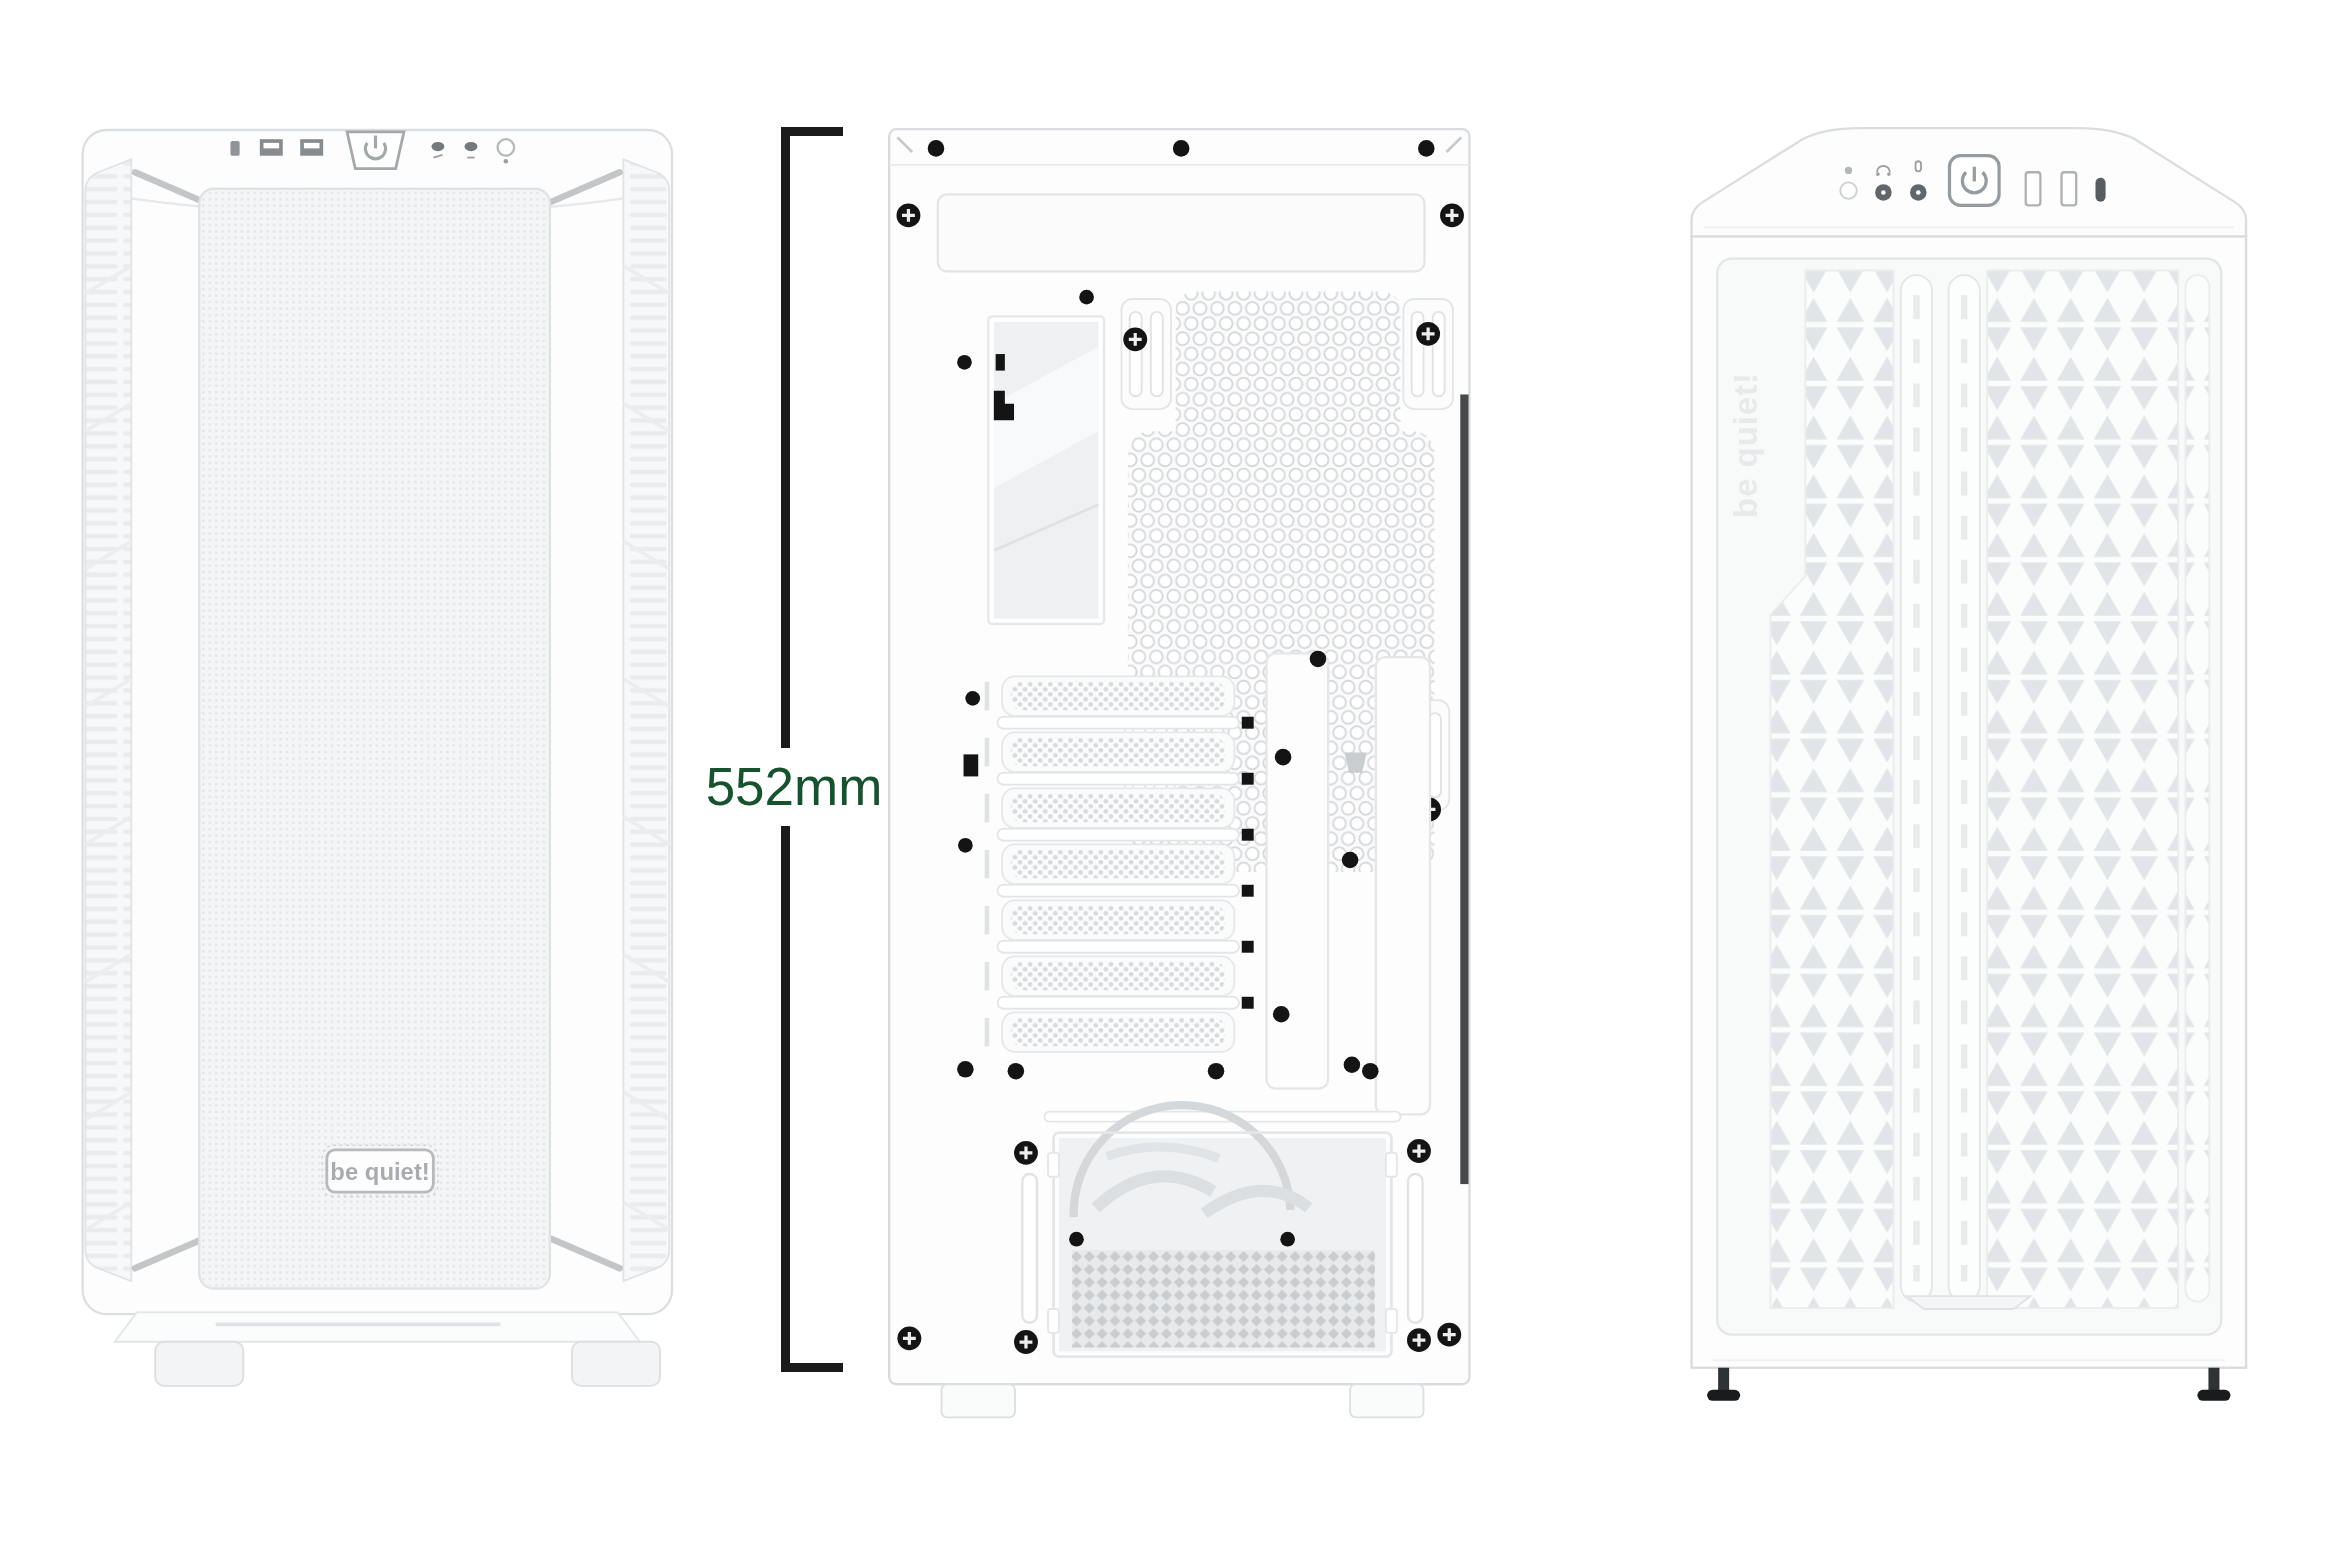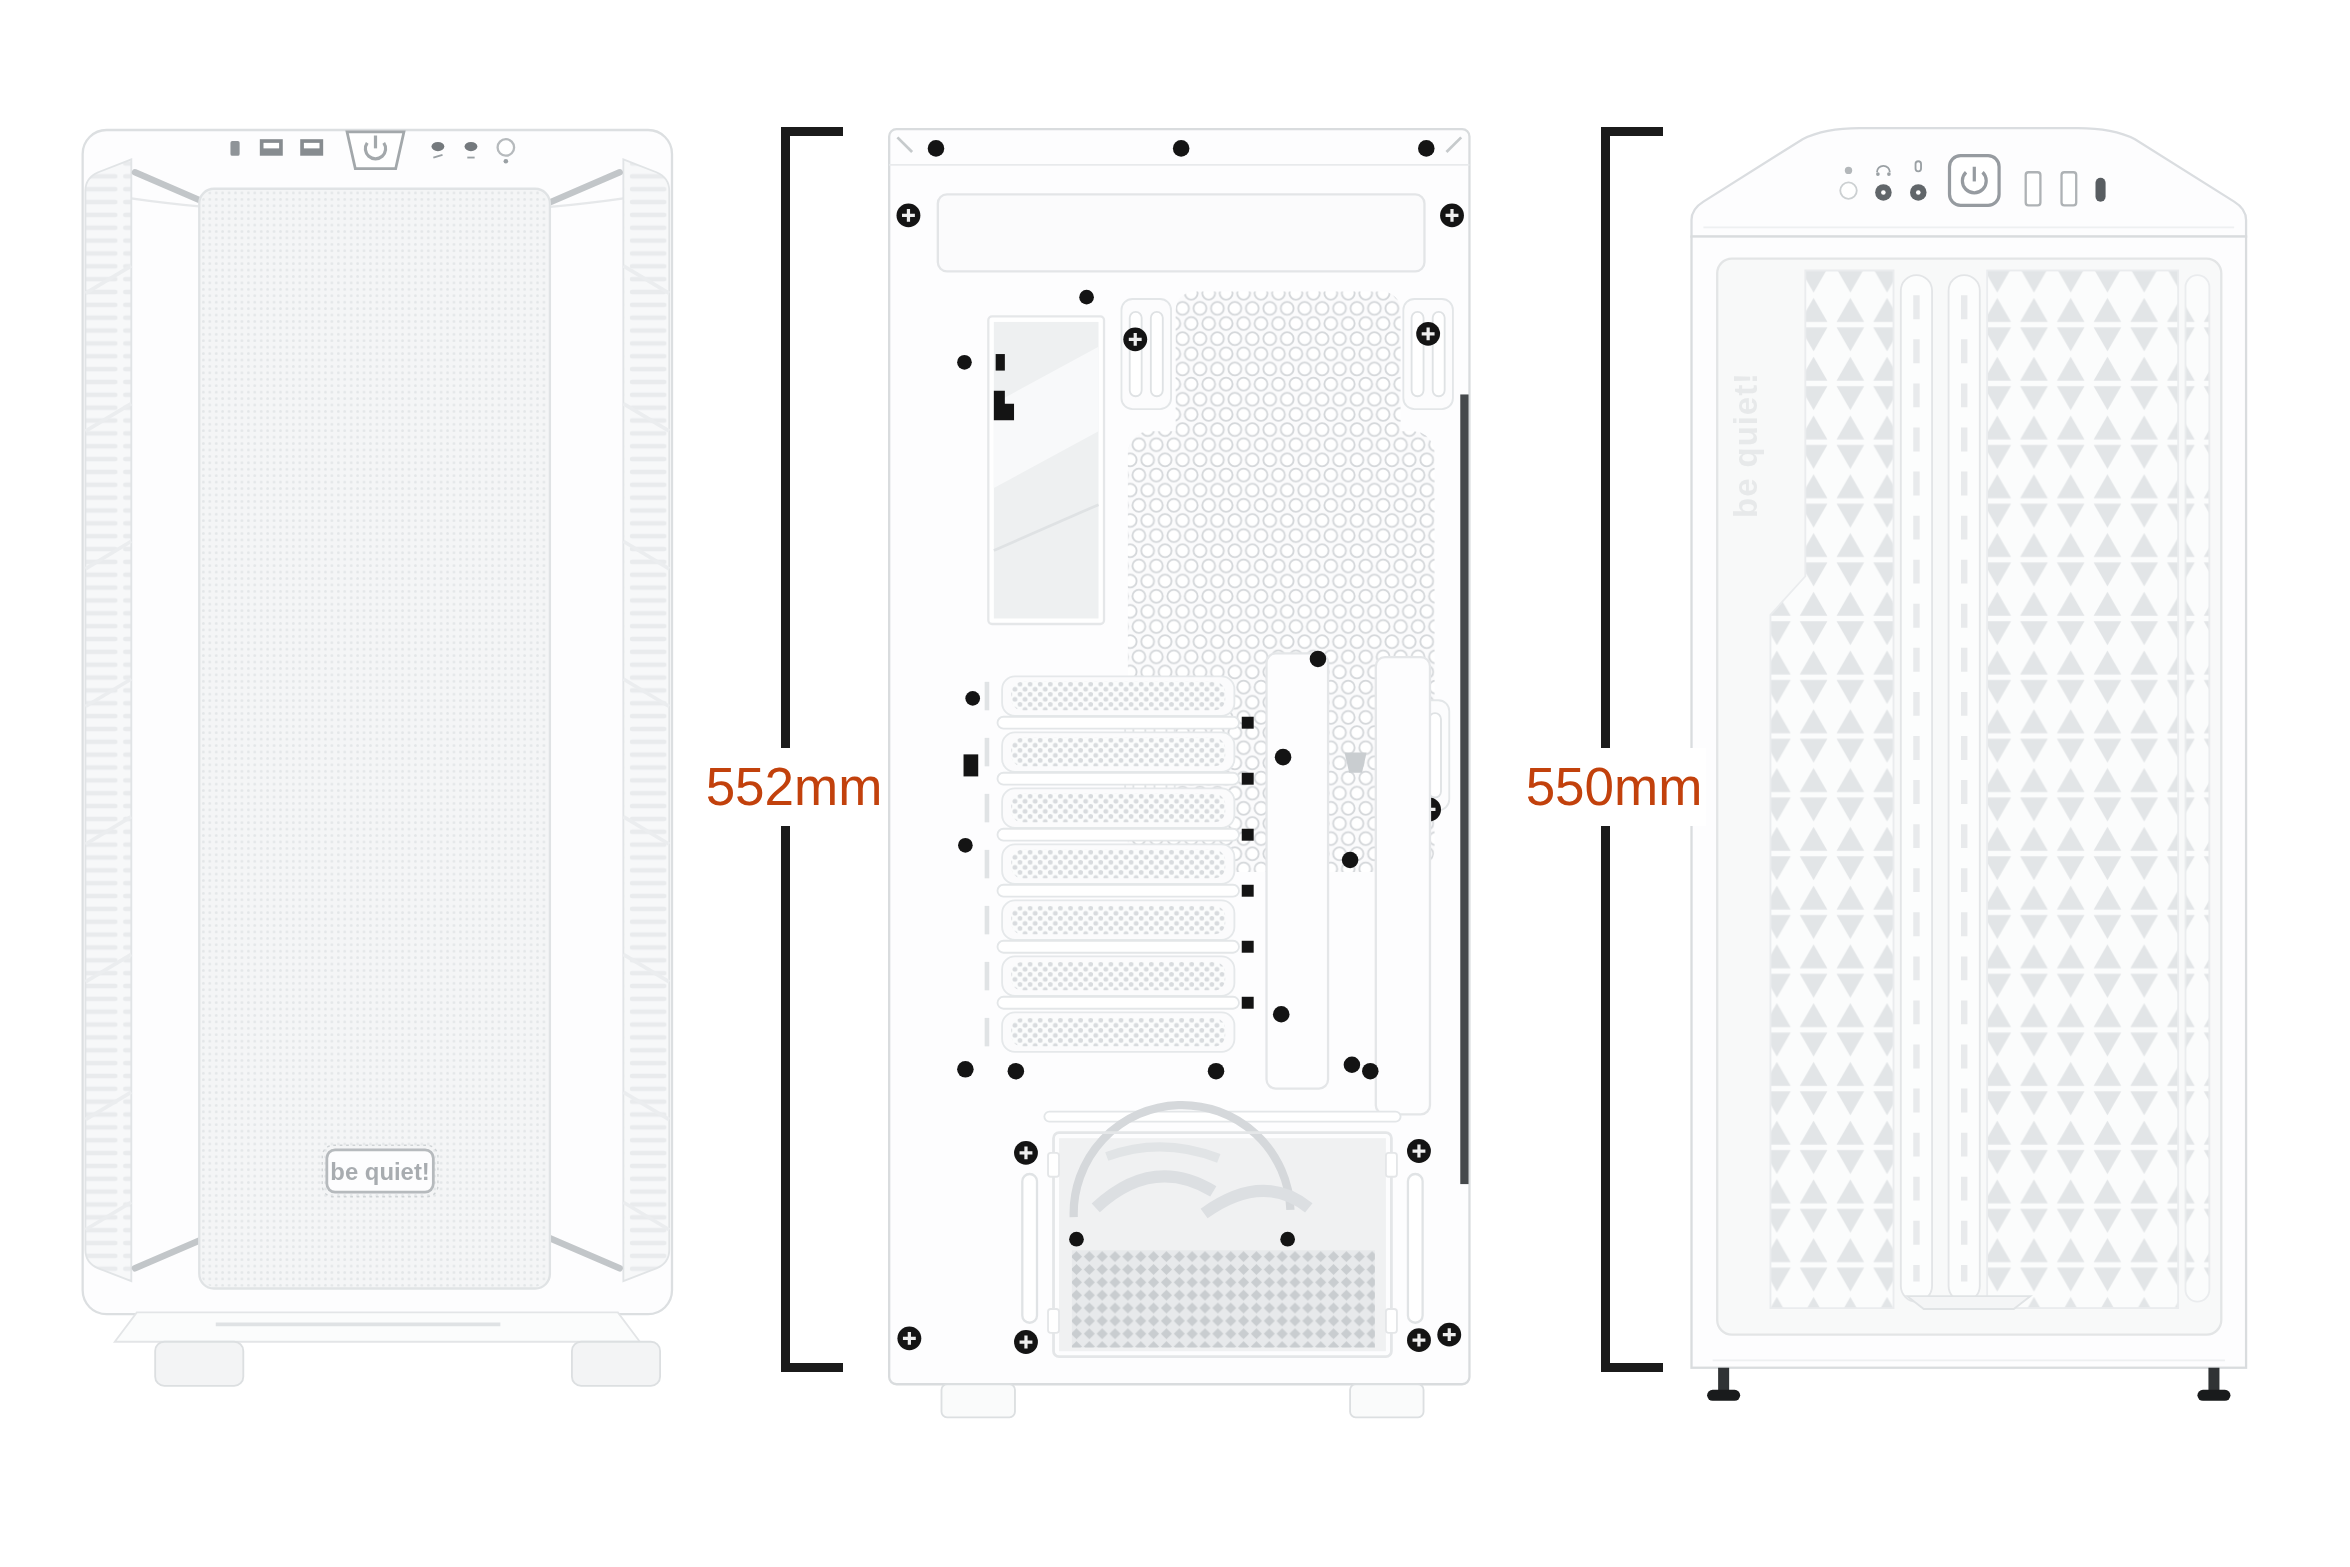--- a/index.html
+++ b/index.html
@@ -6,21 +6,21 @@
   .stage{
     position:relative;width:2351px;height:1568px;background:#ffffff;overflow:hidden;
     font-family:"Liberation Sans", sans-serif;
   }
   .fig{position:absolute;}
   
   .dim{position:absolute;box-sizing:border-box;border-color:#1b1b1b;}
   .dim-h{border-left:9.2px solid #1b1b1b;border-right:9.2px solid #1b1b1b;border-bottom:9.2px solid #1b1b1b;}
   .dim-v{border-left:9.2px solid #1b1b1b;border-top:9.2px solid #1b1b1b;border-bottom:9.2px solid #1b1b1b;}
   .dim-label{
-    position:absolute;background:#ffffff;color:#c2410c;font-size:53px;line-height:1.05;
+    position:absolute;background:#ffffff;color:#14532d;font-size:53px;line-height:1.05;
     white-space:nowrap;text-align:center;
   }
   .dim-h .dim-label{left:50%;top:22px;transform:translateX(-50%);padding:1.8px 27.5px;}
   .dim-v .dim-label{left:-88px;top:612px;width:184px;padding:11px 0;}
   svg text{font-family:"Liberation Sans", sans-serif;}
 </style>
 </head>
 <body>
 
 <div class="stage">
@@ -350,18 +350,15 @@
     <g>
       <rect x="36" y="1360" width="12" height="26" fill="#303335"></rect>
       <rect x="24" y="1384" width="36" height="12" rx="6" fill="#191b1c"></rect>
     </g>
     <g>
       <rect x="570" y="1360" width="12" height="26" fill="#303335"></rect>
       <rect x="558" y="1384" width="36" height="12" rx="6" fill="#191b1c"></rect>
     </g>
   </svg>
 
-  <div class="dim dim-v" style="left:1601px;top:127px;width:62px;height:1245px">
-    <div class="dim-label">550mm</div>
-  </div>
 
 </div>
 
 
 </body></html>

